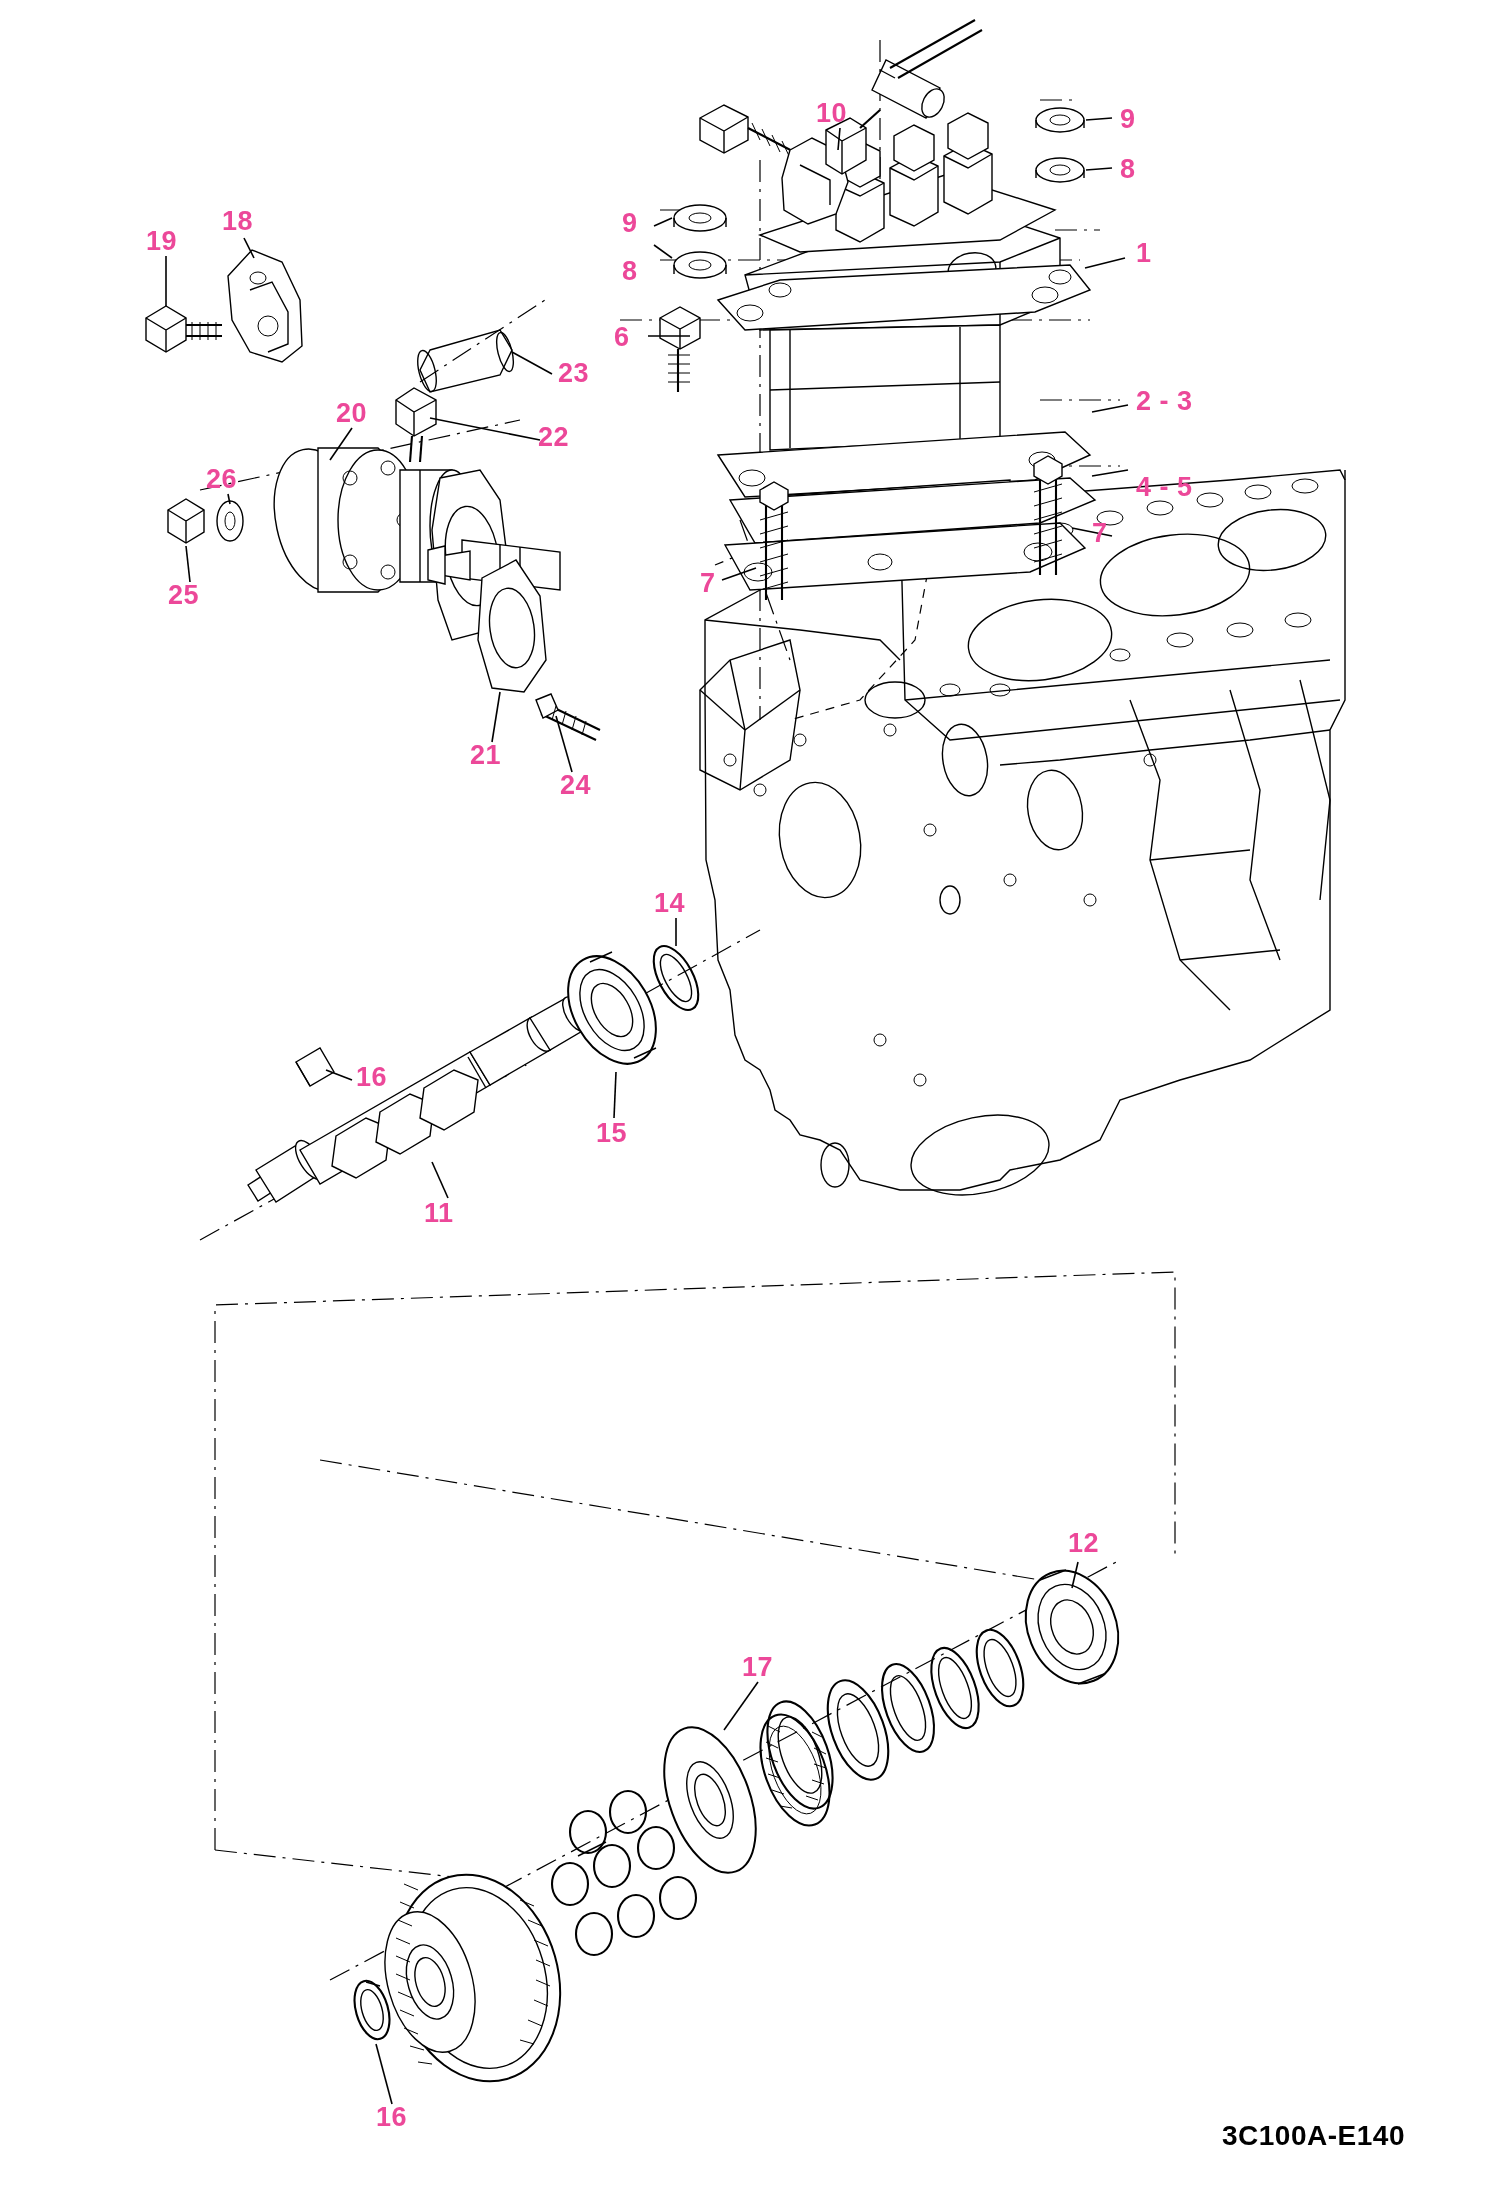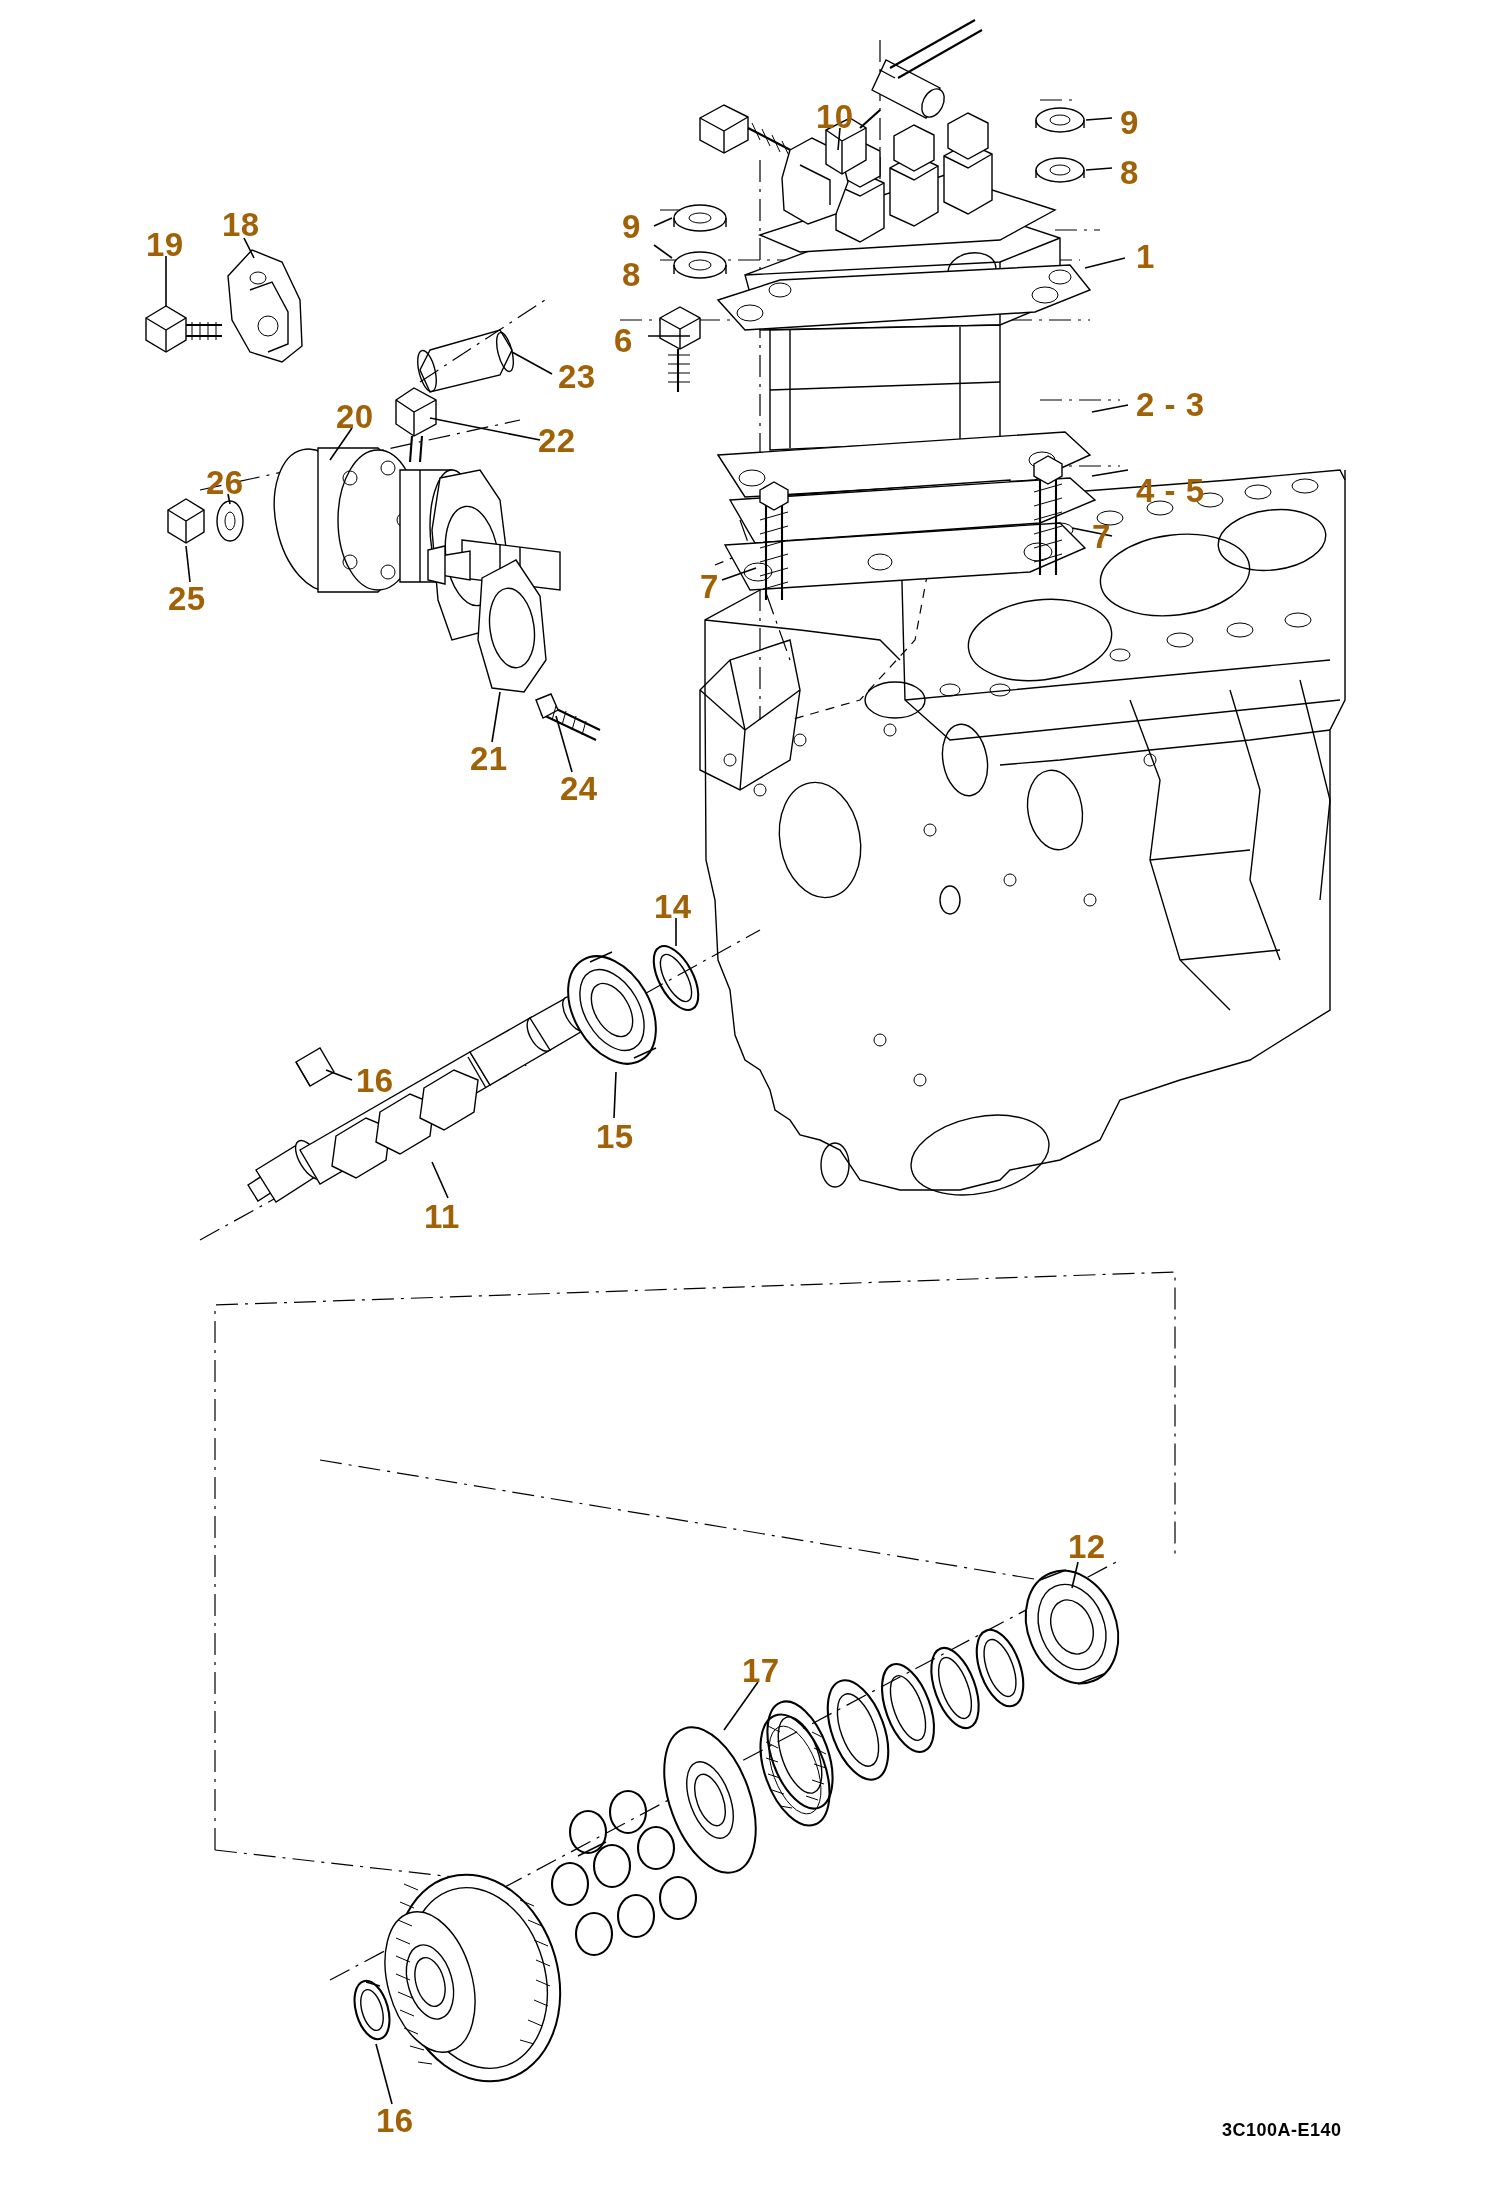--- a/index.html
+++ b/index.html
@@ -21,30 +21,30 @@
     position: absolute;
     left: 0;
     top: 0;
     width: 1496px;
     height: 2191px;
   }
   .callout {
     position: absolute;
     font-family: "Liberation Sans", sans-serif;
     font-weight: bold;
-    font-size: 33px;
-    color: #a16207;
+    font-size: 27px;
+    color: #ec4899;
     white-space: nowrap;
     letter-spacing: 0.5px;
   }
   .drawing-code {
     position: absolute;
     font-family: "Liberation Sans", sans-serif;
     font-weight: bold;
-    font-size: 18px;
+    font-size: 28px;
     color: #000000;
     white-space: nowrap;
     letter-spacing: 0.5px;
   }
   svg line, svg path, svg polyline, svg circle, svg ellipse, svg rect, svg polygon {
     vector-effect: non-scaling-stroke;
   }
   .ln { stroke: #000; fill: none; stroke-width: 1.4; }
   .ln2 { stroke: #000; fill: none; stroke-width: 2.1; }
   .lnthin { stroke: #000; fill: none; stroke-width: 1; }

